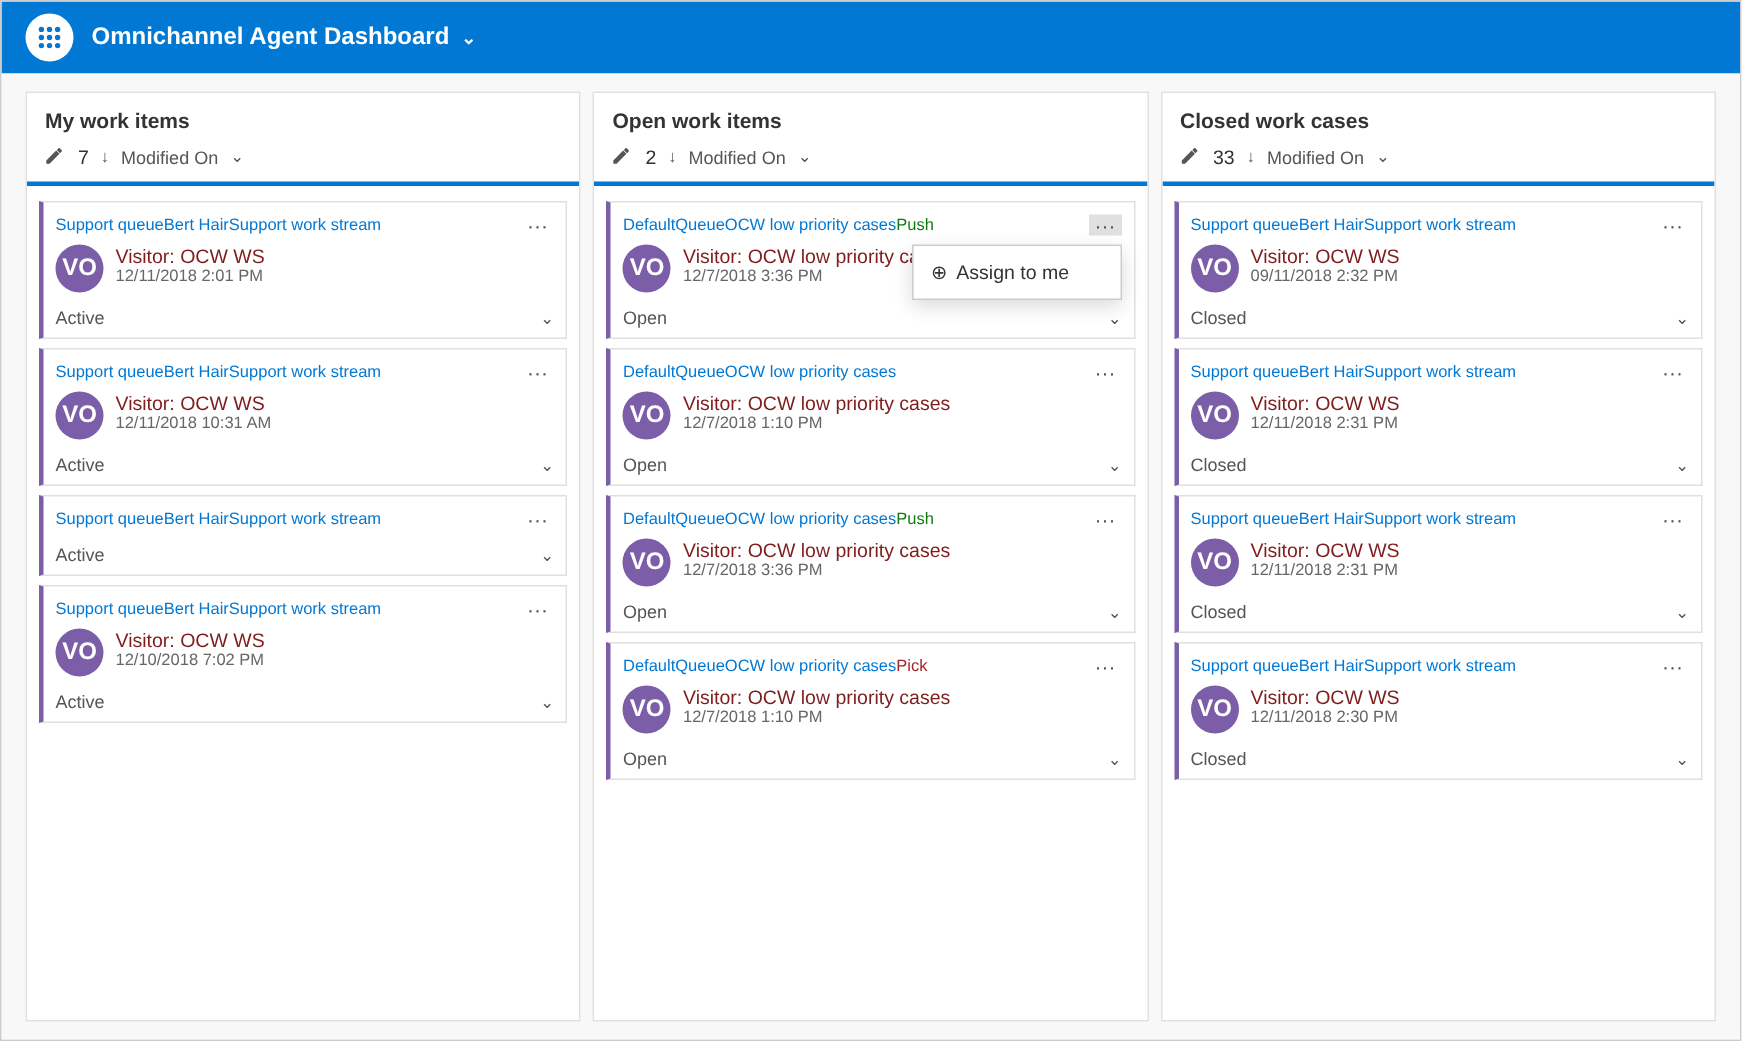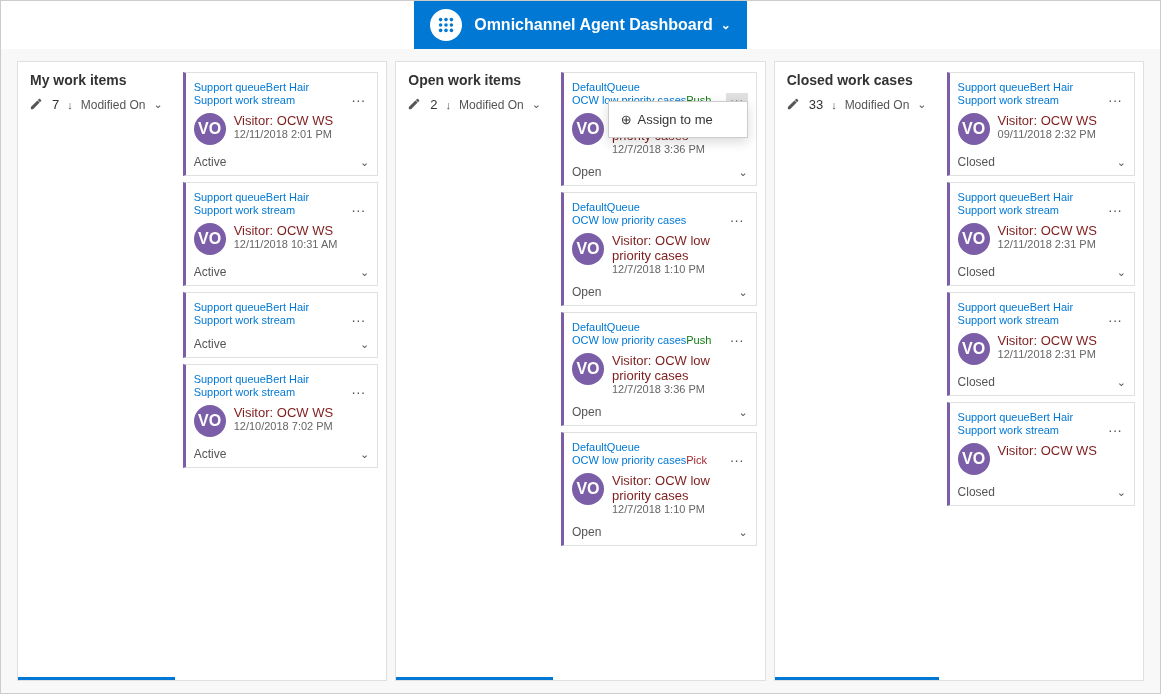--- a/index.html
+++ b/index.html
@@ -6,21 +6,20 @@
     body { font-family: 'Segoe UI', sans-serif; background: #f3f2f1; font-size: 13px; color: #333; }
 
     .app-container {
       width: 1161px;
       height: 694px;
       background: #fff;
       border: 1px solid #ccc;
       display: flex;
       flex-direction: column;
       overflow: hidden;
-      align-items: center;
     }
 
     .top-bar {
       height: 48px;
       background: #0078d4;
       display: flex;
       align-items: center;
       padding: 0 16px;
       flex-shrink: 0;
     }
@@ -62,21 +61,21 @@
       padding: 12px;
       gap: 0;
       background: #f8f8f8;
     }
 
     .column {
       flex: 1;
       background: #fff;
       border: 1px solid #e0e0e0;
       display: flex;
-      flex-direction: row;
+      flex-direction: column;
       overflow: hidden;
       margin: 0 4px;
     }
 
     .column-header {
       padding: 10px 12px 8px;
       border-bottom: 3px solid #0078d4;
     }
 
     .column-title {
@@ -543,20 +542,21 @@
             <div class="work-item-tags">
               <span class="tag">Support queue</span>
               <span class="tag">Bert Hair</span>
               <span class="tag">Support work stream</span>
               <span class="more-btn">···</span>
             </div>
             <div class="work-item-body">
               <div class="avatar">VO</div>
               <div class="work-item-info">
                 <div class="work-item-name">Visitor: OCW WS</div>
+                <div class="work-item-date">12/11/2018 2:30 PM</div>
               </div>
             </div>
             <div class="work-item-footer">
               <span class="status-label">Closed</span>
               <span class="expand-icon">⌄</span>
             </div>
           </div>
         </div>
       </div>
     </div>

